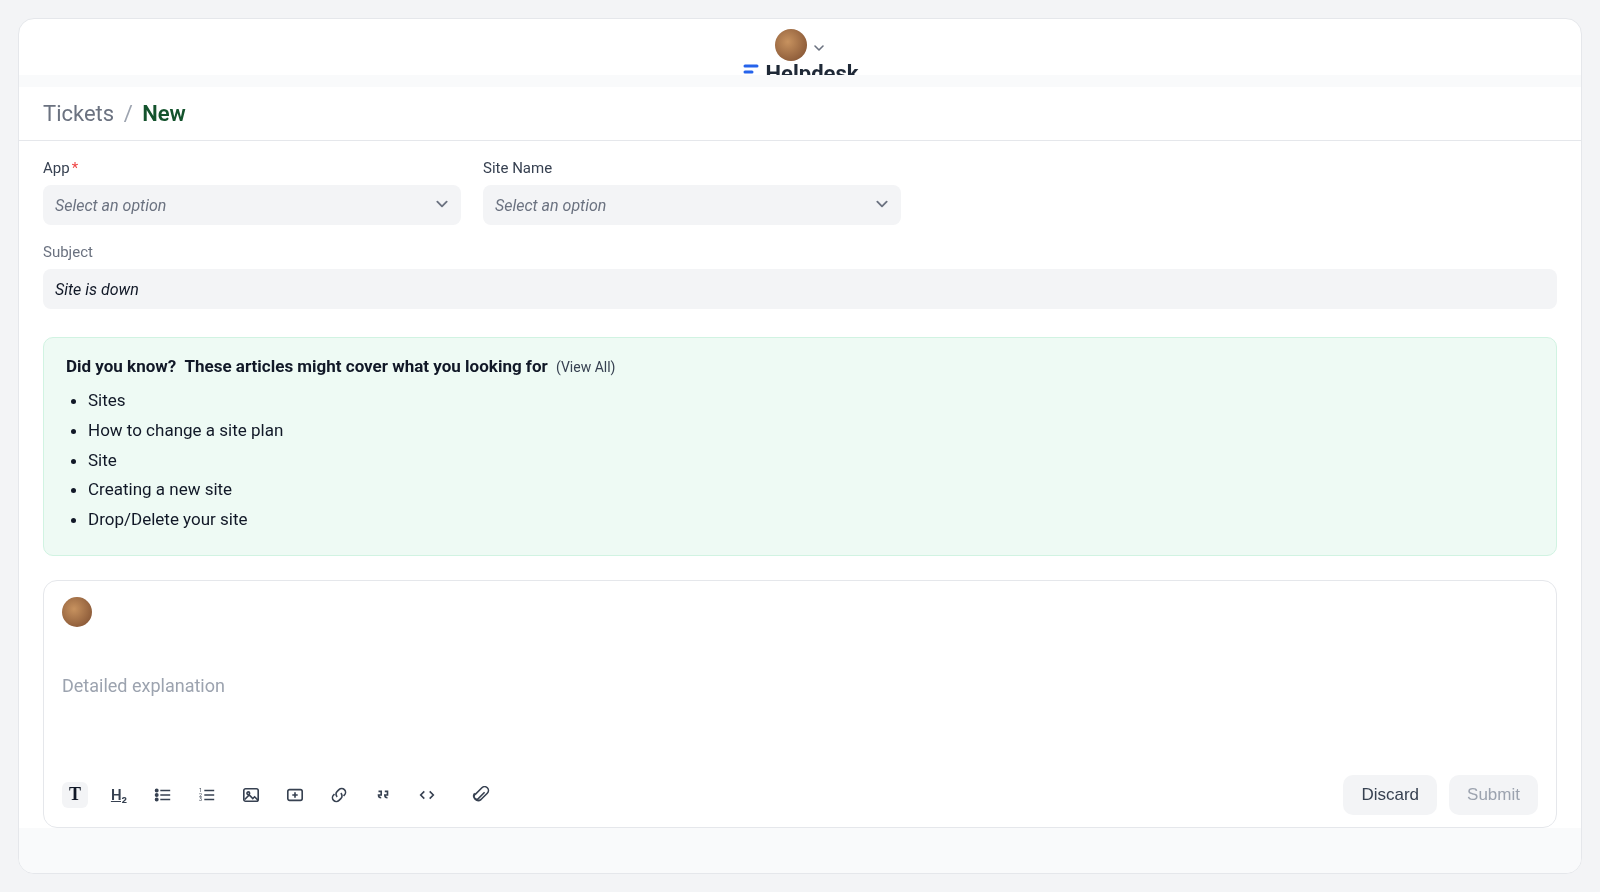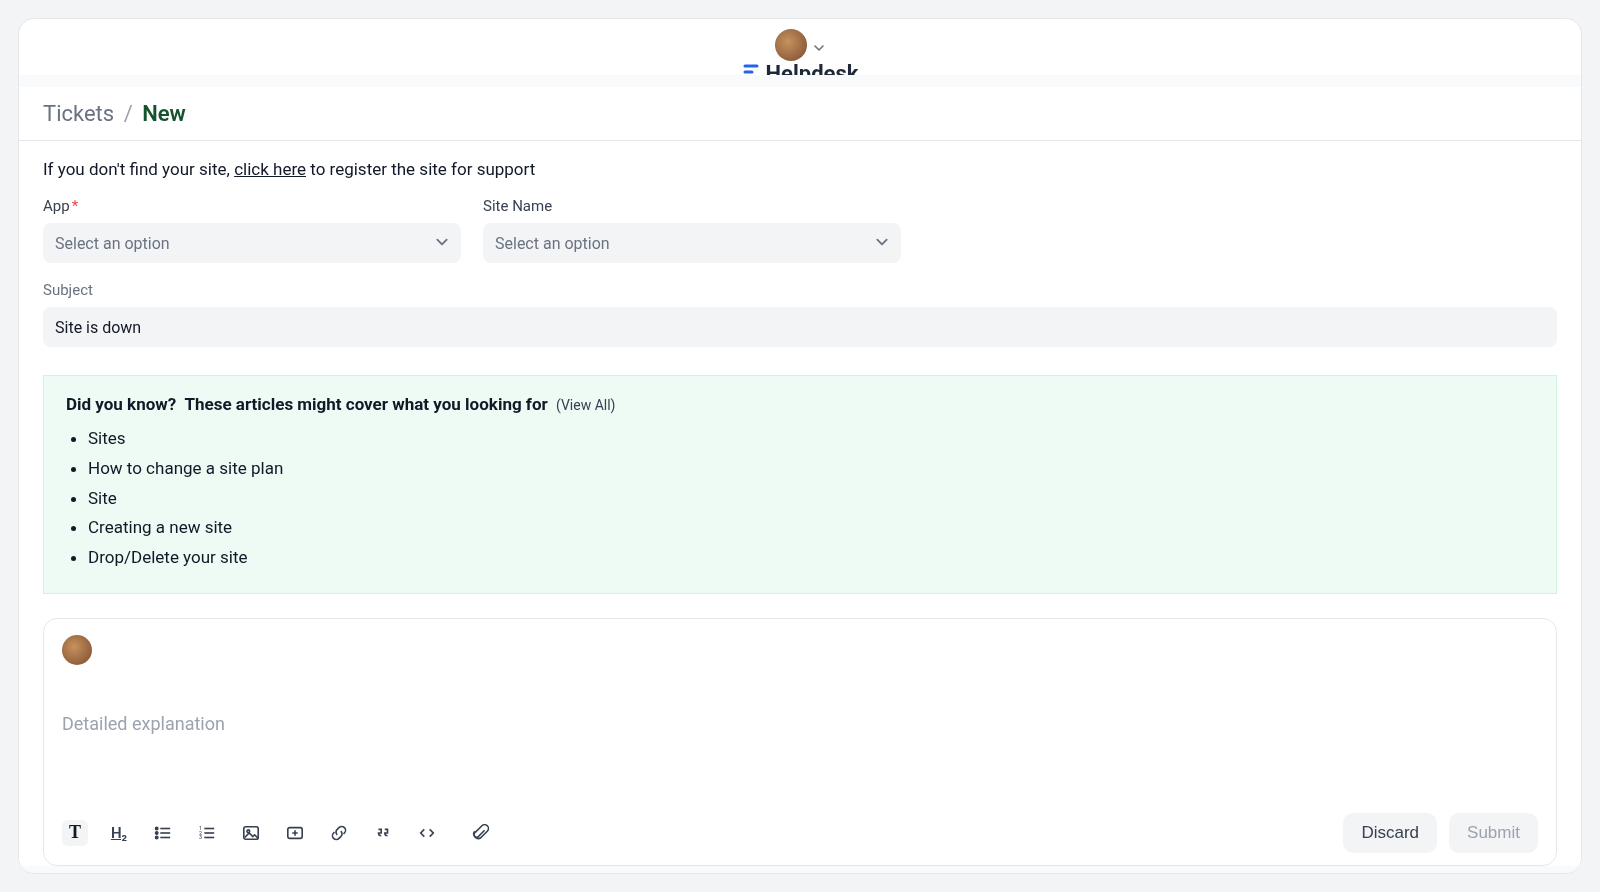--- a/index.html
+++ b/index.html
@@ -98,31 +98,32 @@
     border: none;
     border-radius: 8px;
     height: 40px;
     padding: 0 12px;
     font-size: 16px;
     color: #6b7280;
     display: flex;
     align-items: center;
     justify-content: space-between;
     cursor: pointer;
+    font-style: italic;
   }
   .text-input {
     color: #111827;
     cursor: text;
   }
   .select .sel-chevron { color: #6b7280; }
   .suggestions {
     margin: 20px 24px 0 24px;
     background: #eefaf4;
     border: 1px solid #d1f3e2;
-    border-radius: 0;
+    border-radius: 10px;
     padding: 18px 12px 20px 22px;
   }
   .suggestions-title {
     font-size: 17px;
     color: #111827;
   }
   .suggestions-title .dyn { font-weight: 700; }
   .suggestions-title .viewall {
     font-size: 14px;
     font-weight: 400;
@@ -246,23 +247,20 @@
 
       <div class="page-header">
         <span class="crumb">Tickets</span>
         <span class="slash">/</span>
         <span class="current">New</span>
       </div>
 
       <div class="divider"></div>
 
       <div class="form-area">
-        <div class="info-line">
-          <span>If you don't find your site, </span><a>click here</a><span> to register the site for support</span>
-        </div>
 
         <div class="row">
           <div class="field field-half">
             <div class="label">
               <span>App</span><span class="req">*</span>
             </div>
             <div class="select">
               <span>Select an option</span>
               <span class="sel-chevron">
                 <svg width="14" height="14" viewBox="0 0 12 12">

